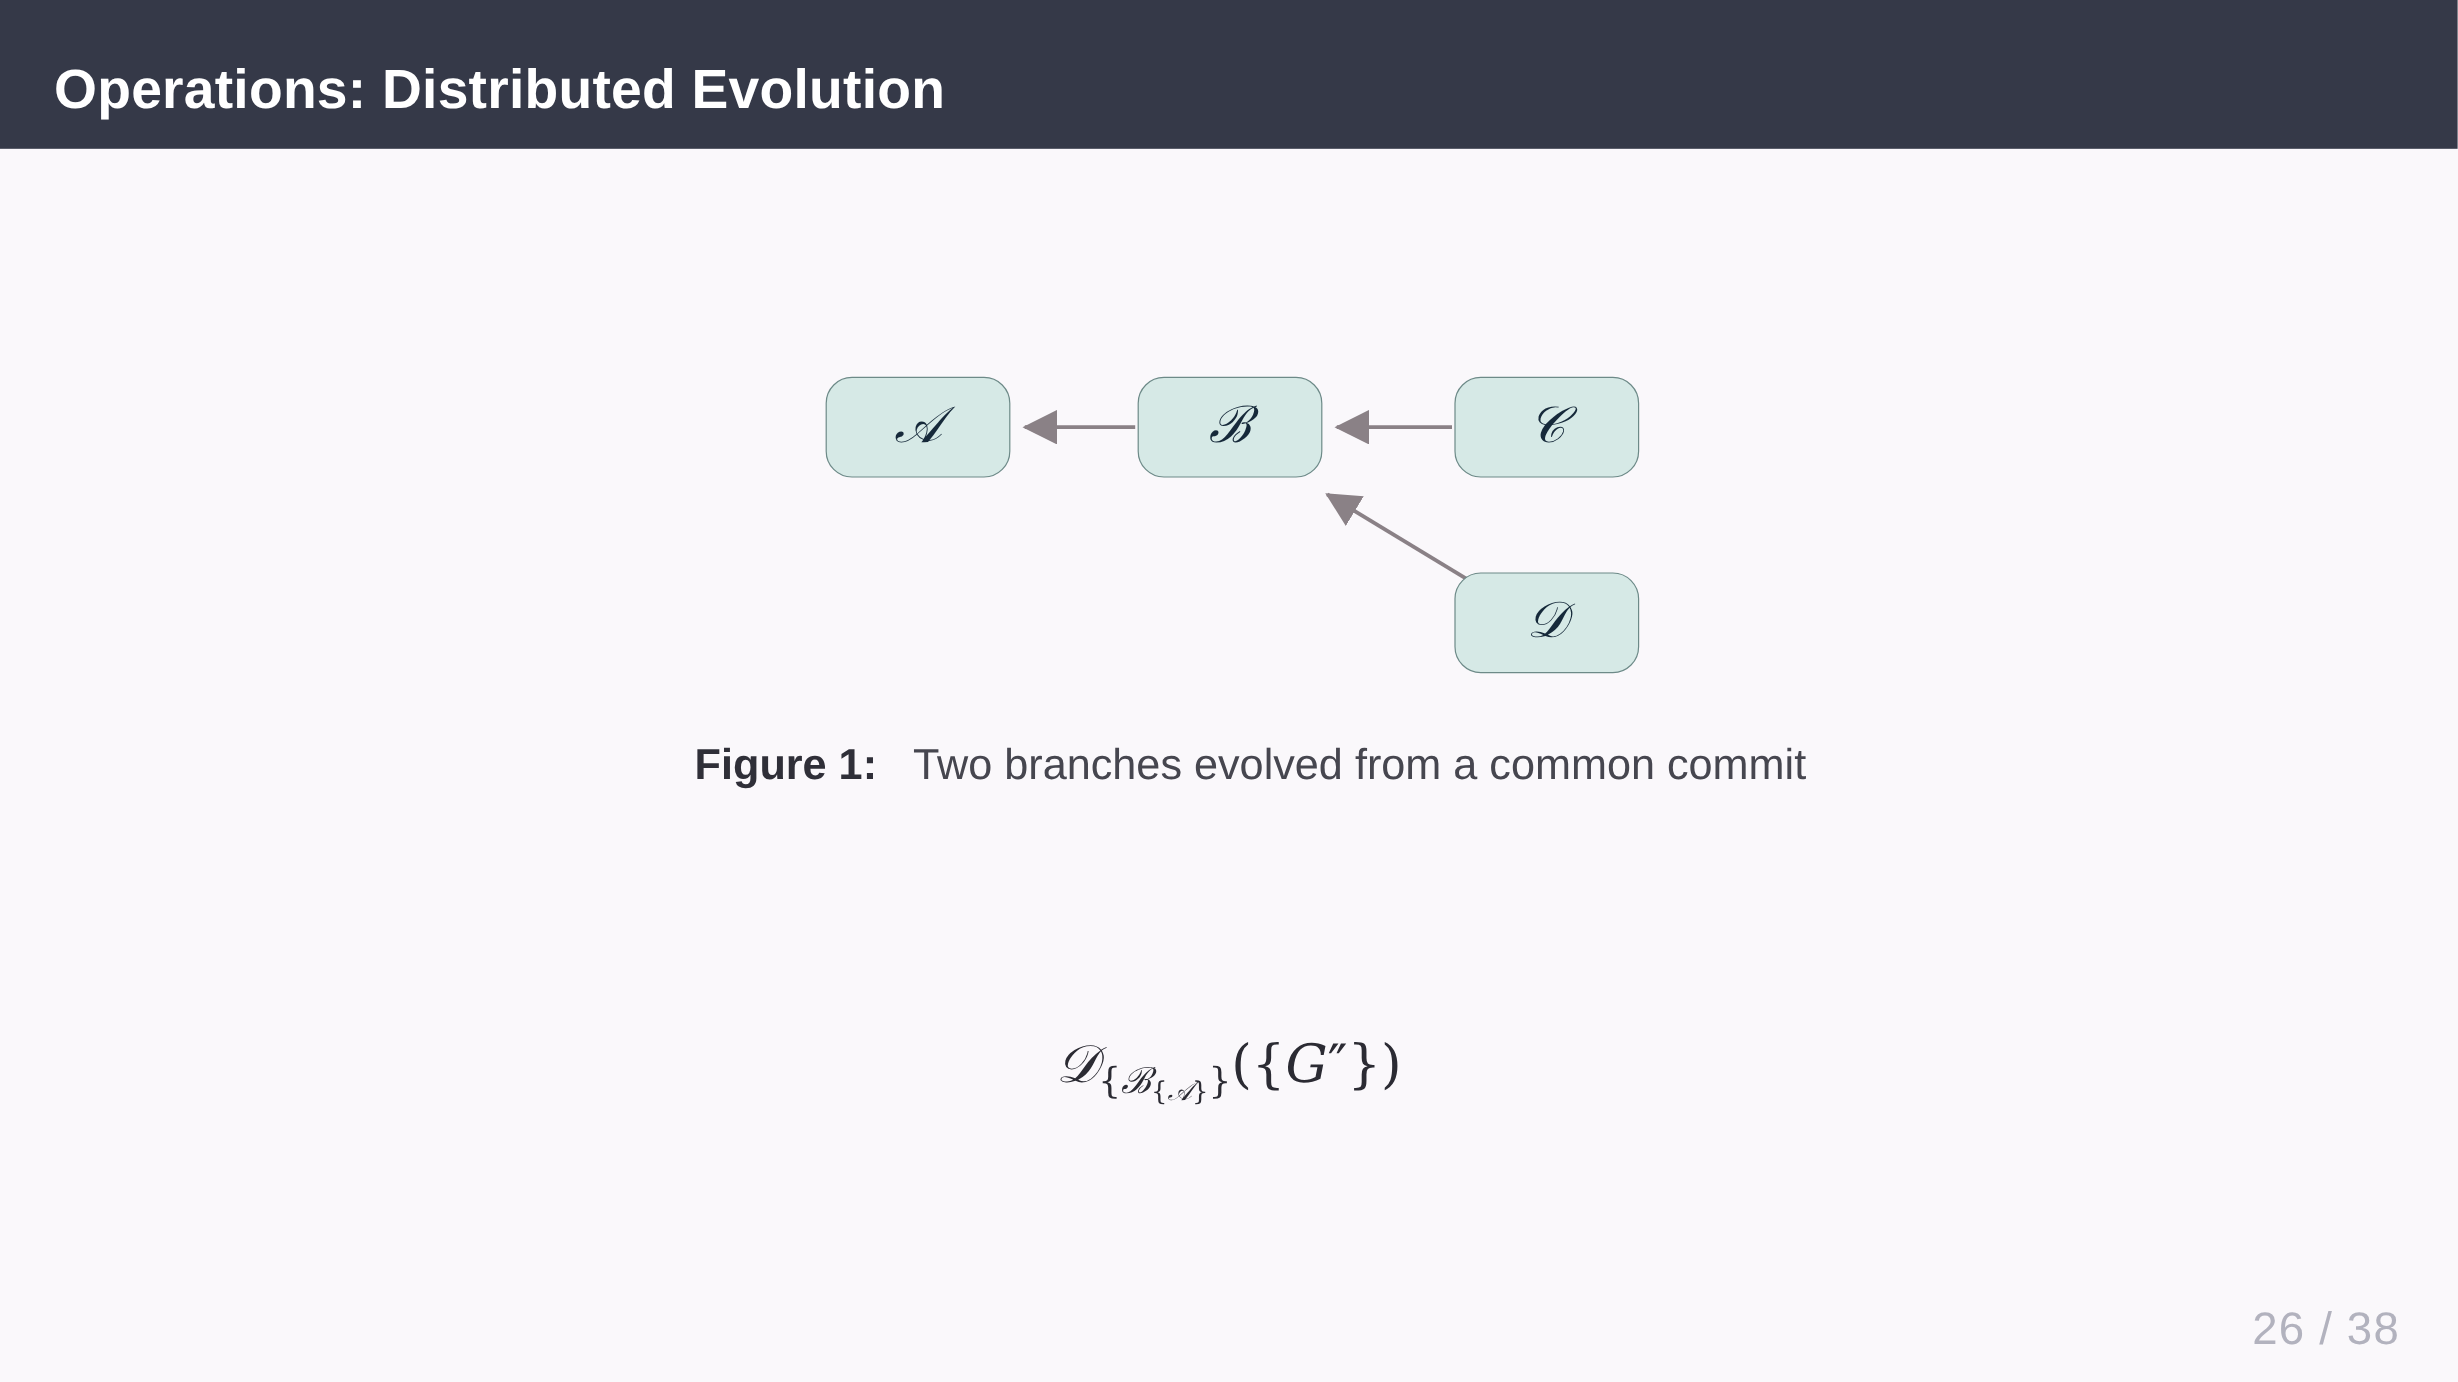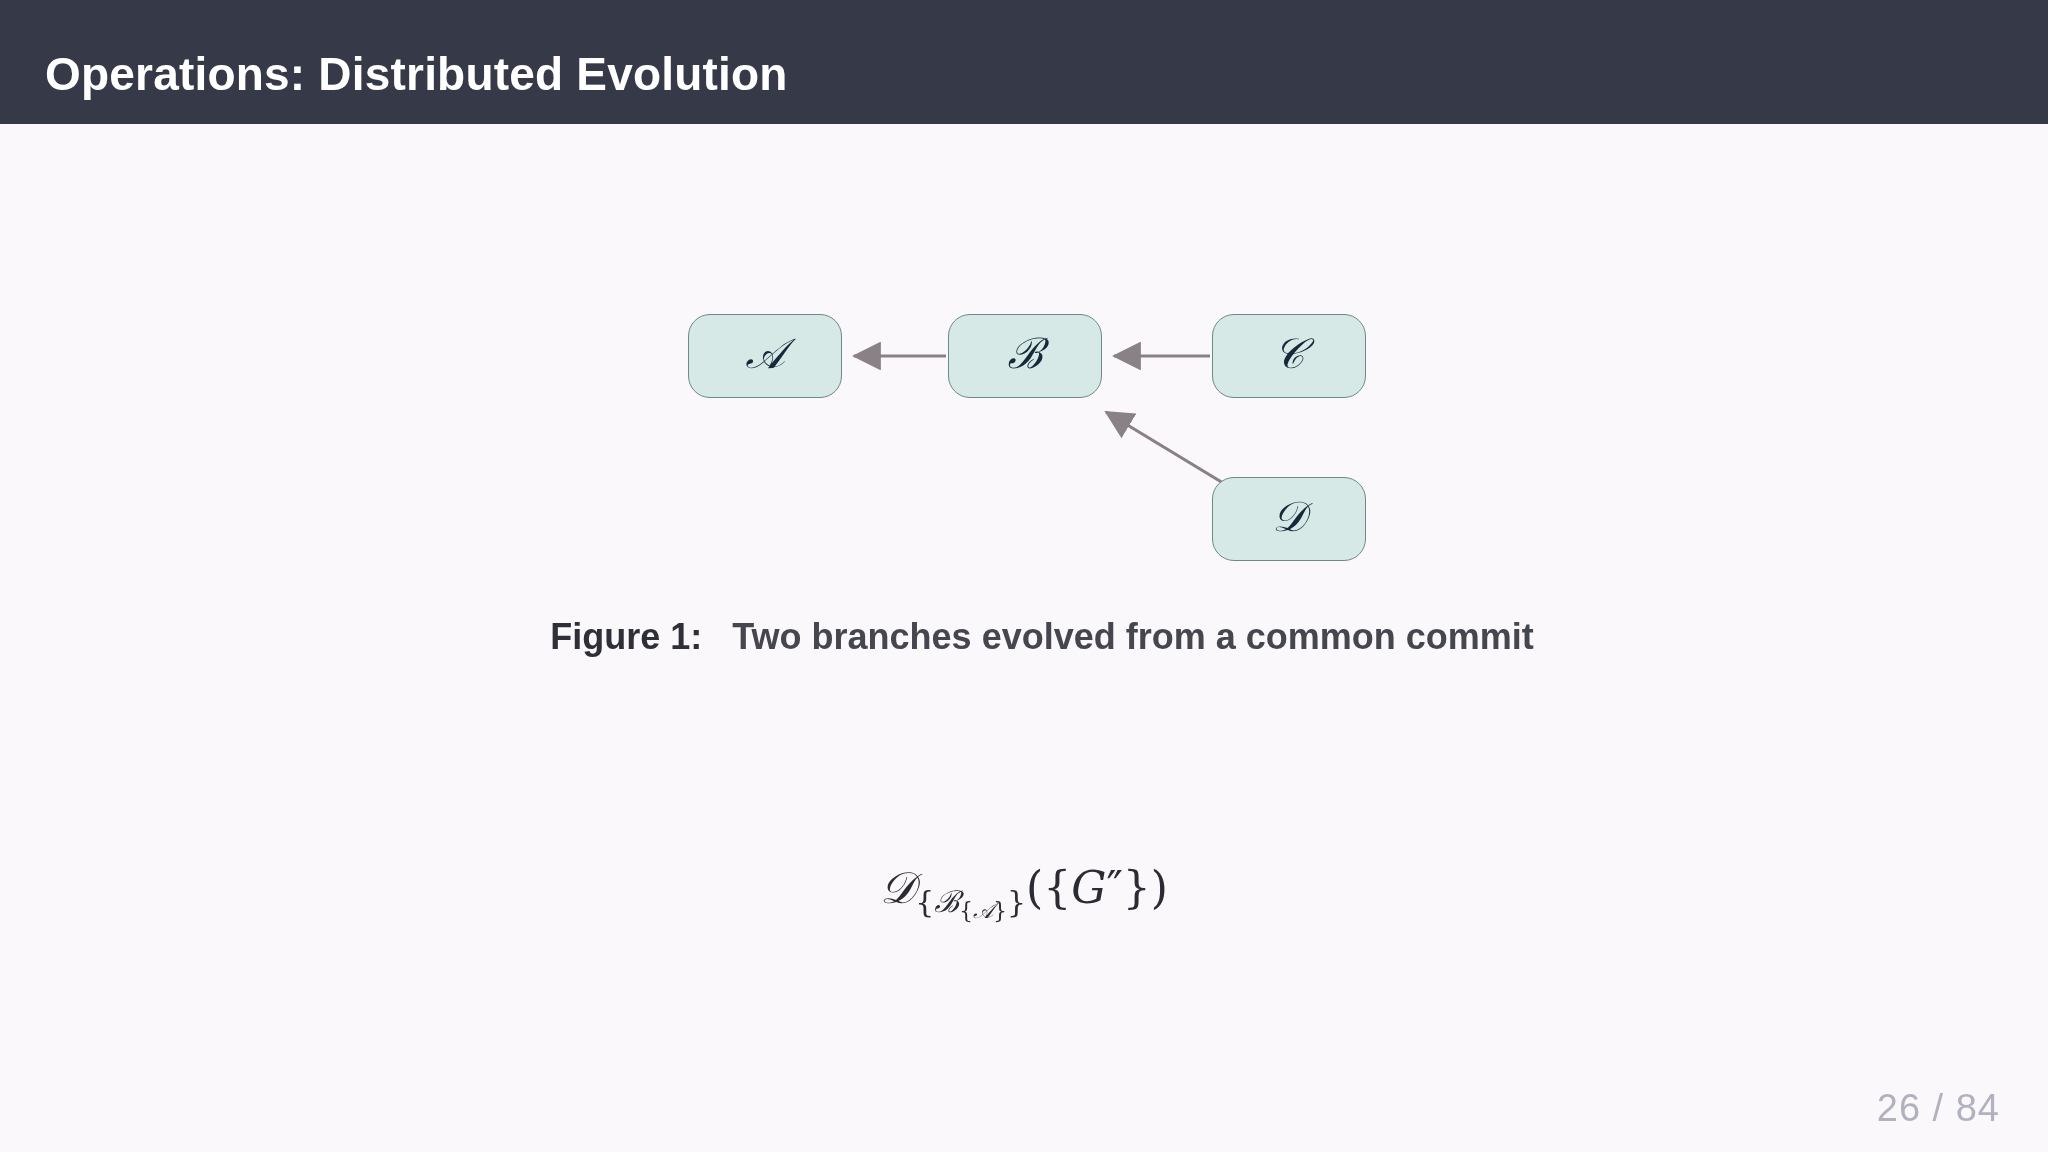--- a/index.html
+++ b/index.html
@@ -109,21 +109,21 @@
     font-size: 36px;
     color: #3b3b44;
     white-space: nowrap;
   }
   .caption-label {
     font-weight: bold;
     color: #2f2f38;
     margin-left: 36px;
   }
   .caption-text {
-    font-weight: bold;
+    font-weight: normal;
     color: #46464f;
     margin-left: 30px;
   }
 
   
   .math {
     position: absolute;
     left: 0;
     top: 738px;
     width: 2048px;
@@ -233,15 +233,15 @@
           <span class="mupright">{</span>
           <span class="mitalic">G</span>
           <span class="mupright">″</span>
           <span class="mupright">}</span>
           <span class="mupright">)</span>
       </span>
     </div>
 
   </div>
 
-  <div class="page-number">26 / 84</div>
+  <div class="page-number">26 / 38</div>
 
 </div>
 
 </body></html>

